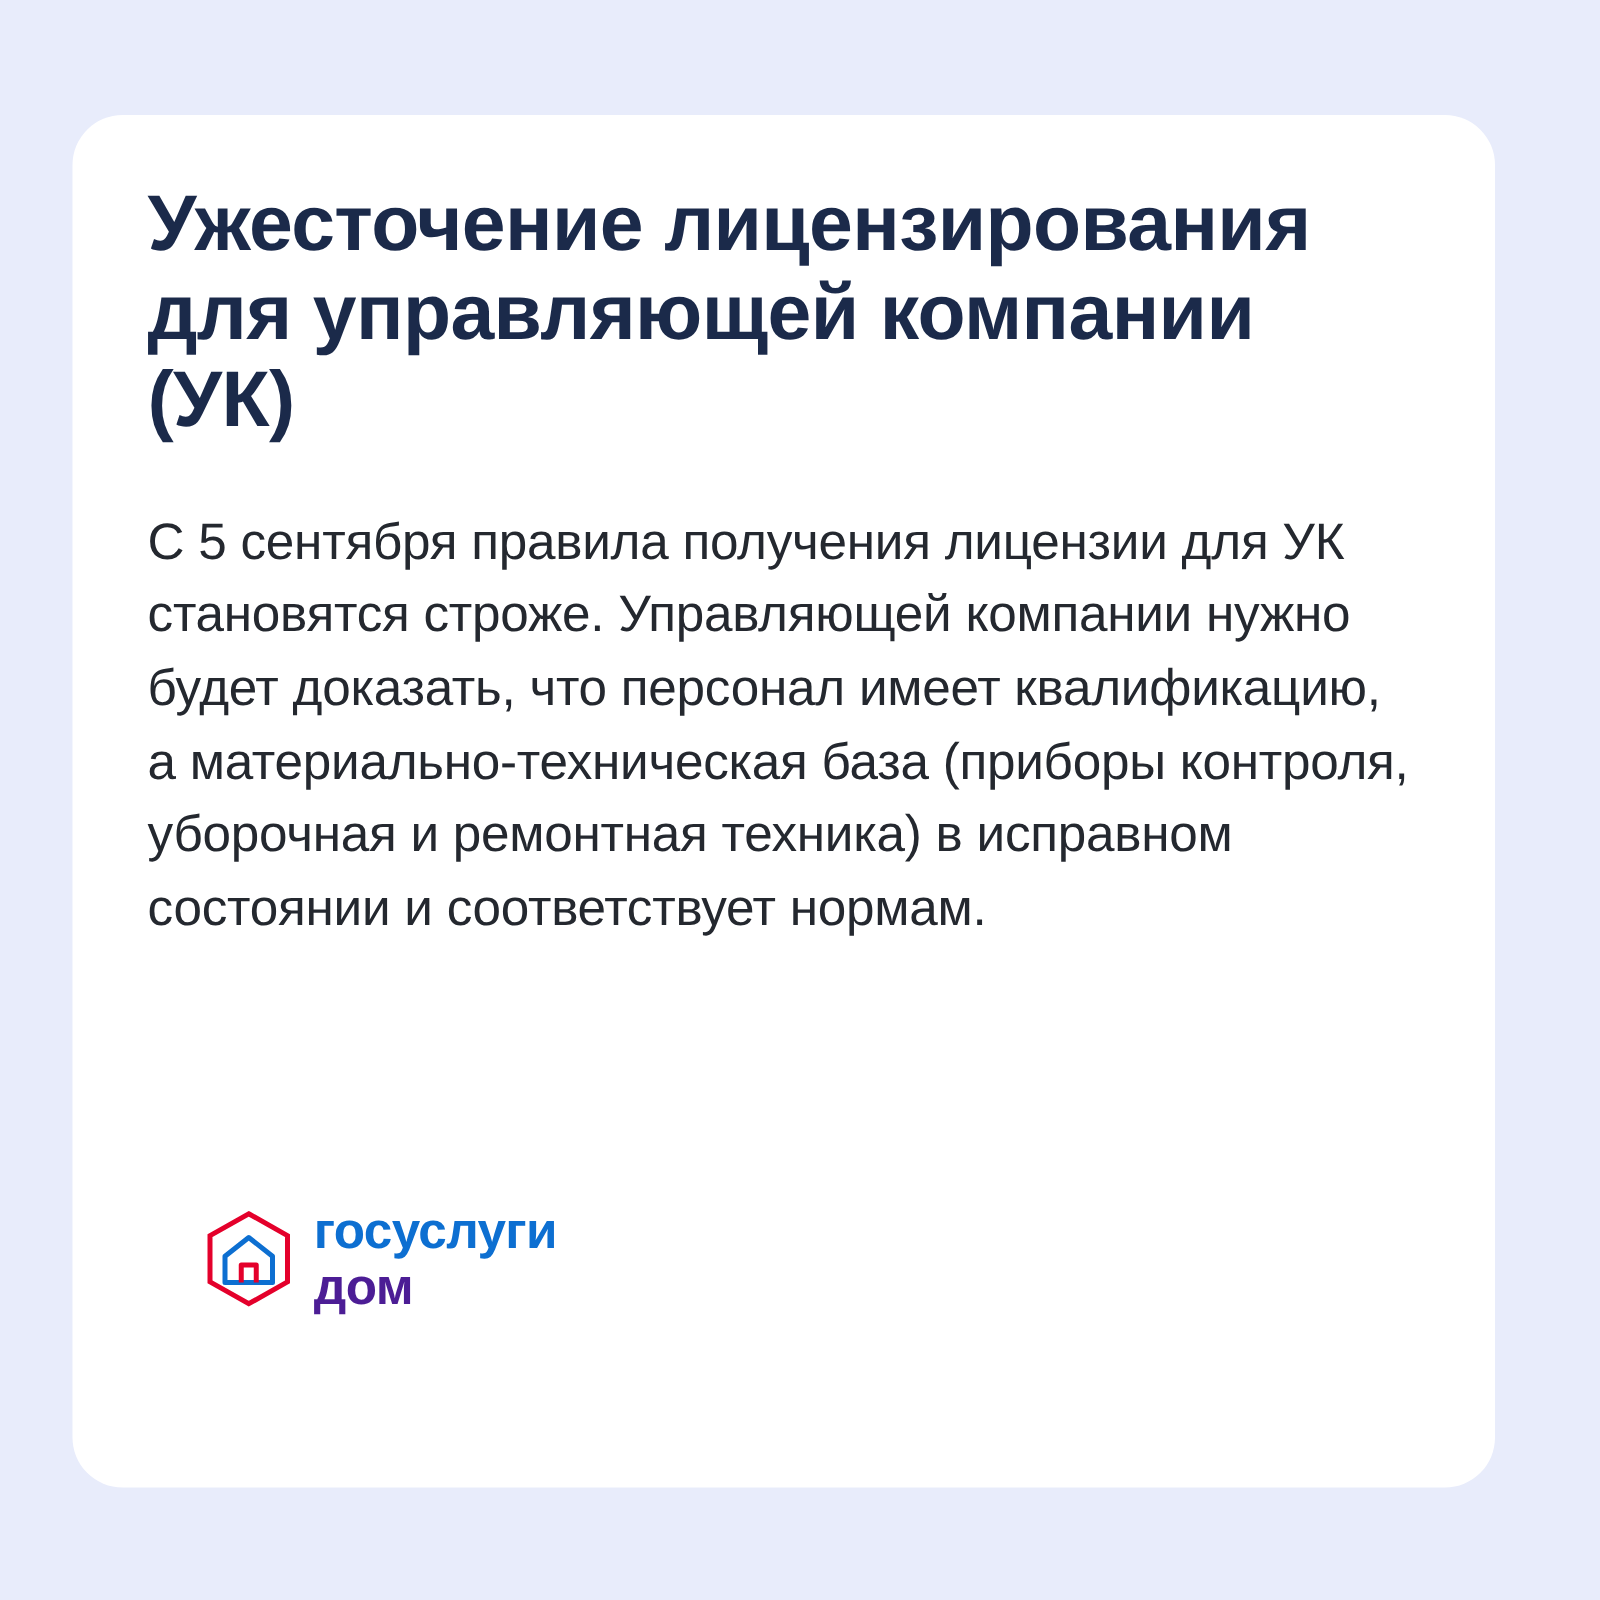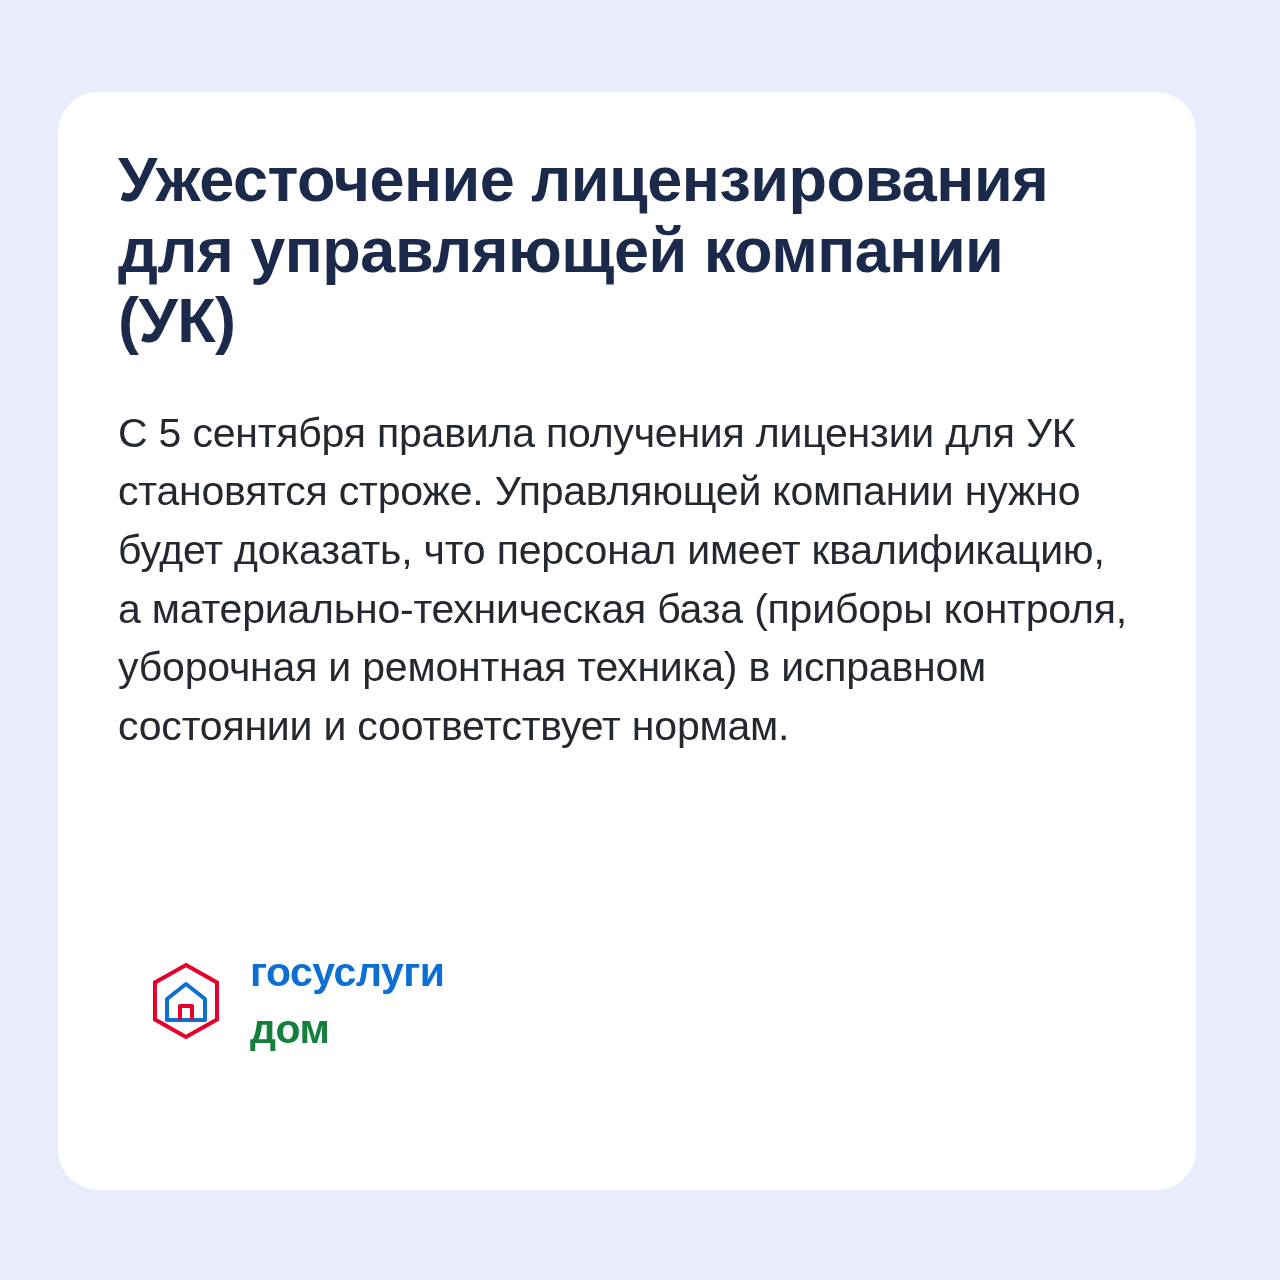--- a/index.html
+++ b/index.html
@@ -38,51 +38,51 @@
     color: #24282F;
     font-family: "Liberation Sans", sans-serif;
     font-weight: 400;
     font-size: 41px;
     line-height: 1.43;
     letter-spacing: -0.2px;
     max-width: 1060px;
   }
   .logo {
     position: absolute;
-    left: 92px;
+    left: 105px;
     bottom: 140px;
     display: flex;
     align-items: center;
-    gap: 28px;
+    gap: 16px;
   }
   .logo-mark {
     width: 72px;
     height: 78px;
     flex: 0 0 auto;
   }
   .logo-words {
     display: flex;
     flex-direction: column;
     justify-content: center;
     line-height: 1;
   }
   .logo-line1 {
     color: #0D6FD1;
     font-family: "Liberation Sans", sans-serif;
     font-weight: 700;
     font-size: 41px;
     letter-spacing: -0.5px;
   }
   .logo-line2 {
-    color: #15803d;
+    color: #4c1d95;
     font-family: "Liberation Sans", sans-serif;
     font-weight: 700;
     font-size: 41px;
     letter-spacing: -0.5px;
-    margin-top: 16px;
+    margin-top: 4px;
   }
 </style>
 </head>
 <body>
 
 <div class="card">
   <h1 class="title">Ужесточение лицензирования для управляющей компании (УК)</h1>
   <p class="body-text">С 5 сентября правила получения лицензии для УК становятся строже. Управляющей компании нужно будет доказать, что персонал имеет квалификацию, а материально-техническая база (приборы контроля, уборочная и ремонтная техника) в исправном состоянии и соответствует нормам.</p>
 
   <div class="logo">

